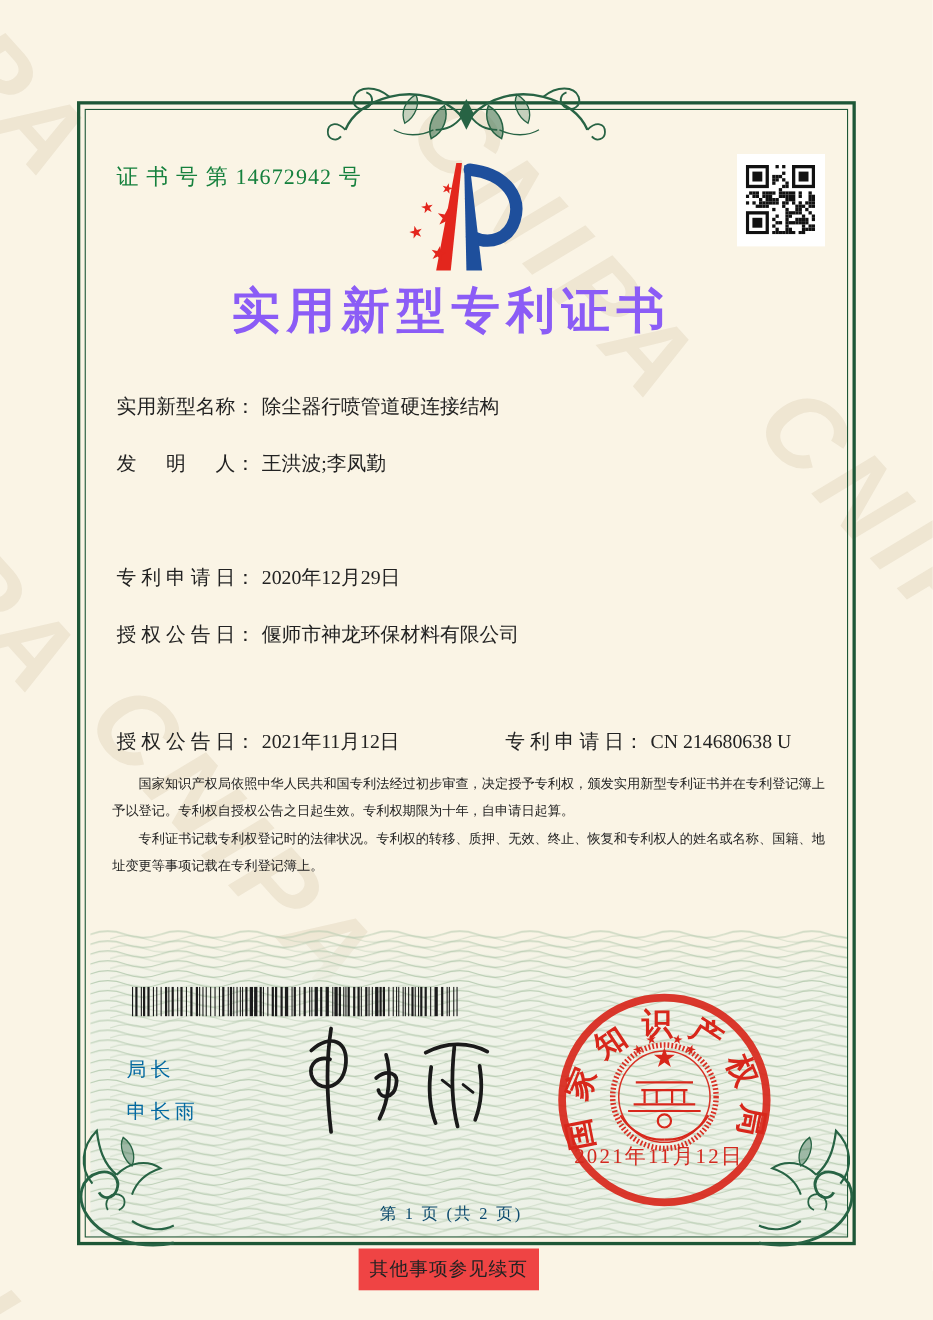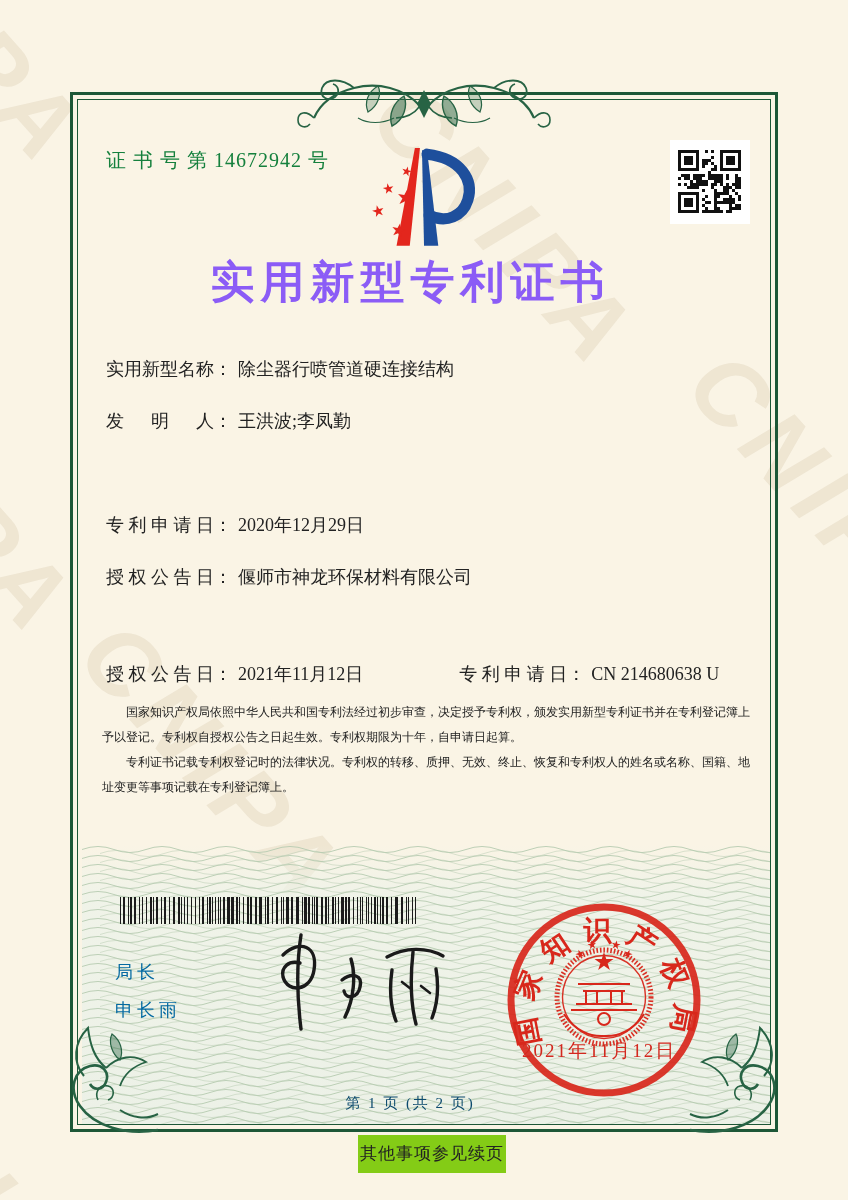--- a/index.html
+++ b/index.html
@@ -46,22 +46,22 @@
 
   .barcode{position:absolute;left:120px;top:897px;}
   .director{position:absolute;left:115px;font-size:18px;color:#0369a1;letter-spacing:4px;}
   .sig{position:absolute;left:255px;top:925px;}
   .sealwrap{position:absolute;left:504px;top:900px;}
   .sealdate{position:absolute;left:522px;top:1038px;width:180px;font-size:19px;color:#d3281e;
             letter-spacing:2px;white-space:nowrap;}
 
   .pagenum{position:absolute;left:0;top:1094px;width:820px;text-align:center;font-size:15px;
            letter-spacing:2px;color:#0c4a6e;}
-  .contnote{position:absolute;left:326px;top:1135px;width:148px;height:38px;background:#84cc16;
-            text-align:center;line-height:38px;font-size:17px;color:#222;letter-spacing:1px;margin-left:32px;}
+  .contnote{position:absolute;left:326px;top:1135px;width:164px;height:38px;background:#ef4444;
+            text-align:center;line-height:38px;font-size:17px;color:#222;letter-spacing:1px;}
 </style>
 </head>
 <body>
 
 <div id="page">
 
   <div class="wm" style="left:-120px;top:-140px;">CNIPA</div>
   <div class="wm" style="left:432px;top:62px;">CNIPA</div>
   <div class="wm" style="left:-130px;top:330px;">CNIPA</div>
   <div class="wm" style="left:748px;top:330px;">CNIPA</div>

